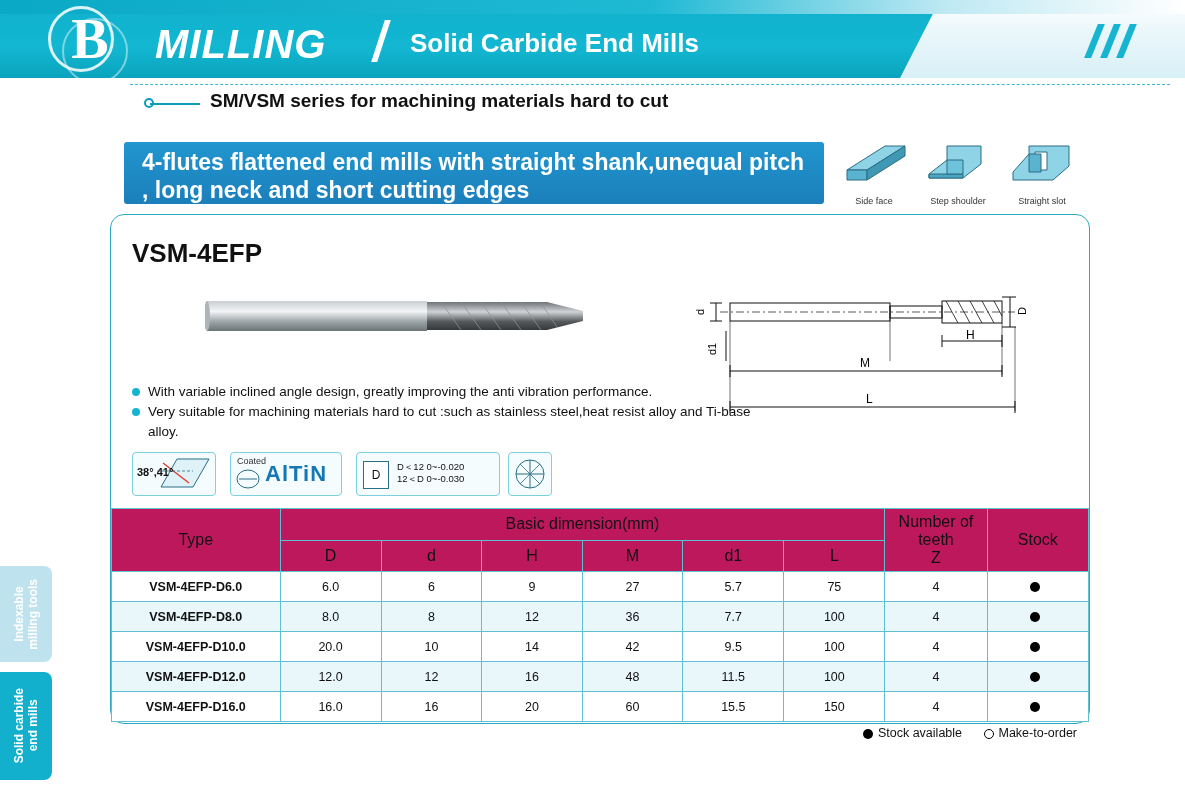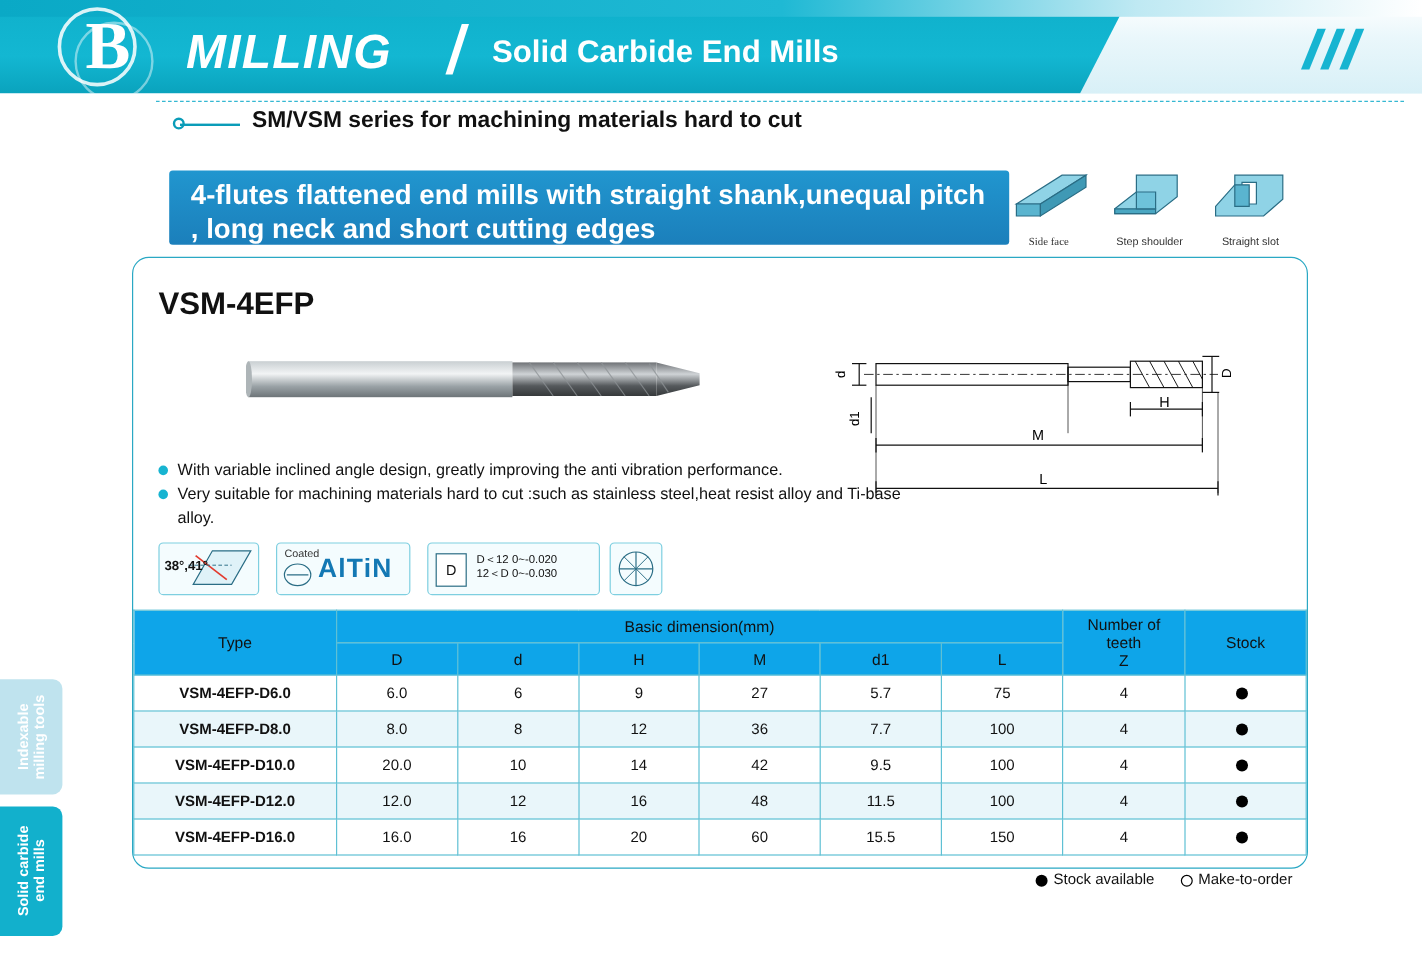--- a/index.html
+++ b/index.html
@@ -71,21 +71,21 @@
   .series-dot{
     position:absolute;left:144px;top:98px;width:10px;height:10px;border-radius:50%;
     background:#ffffff;border:2px solid #0a9cb8;box-sizing:border-box;
   }
   .series-title{
     position:absolute;left:210px;top:90px;
     font-size:19px;font-weight:bold;color:#111111;
   }
   
   .title-bar{
-    position:absolute;left:141px;top:142px;width:700px;height:62px;
+    position:absolute;left:124px;top:142px;width:700px;height:62px;
     background:linear-gradient(to bottom,#2196cf 0%,#1b7fbb 100%);
     border-radius:3px;
     color:#ffffff;
     font-size:23px;font-weight:bold;
     padding:6px 14px 0 18px;
     box-sizing:border-box;
     line-height:28px;
   }
   
   .app-icons{position:absolute;left:835px;top:140px;width:250px;height:68px;}
@@ -111,21 +111,21 @@
   .feat{position:absolute;top:452px;height:44px;border:1px solid #7ecfe0;border-radius:4px;background:#f4fcfe;box-sizing:border-box;}
   
   table.spec{
     position:absolute;left:111px;top:508px;width:978px;
     border-collapse:collapse;font-size:12.5px;color:#111;
   }
   table.spec th,table.spec td{
     border:1px solid #5fc0d4;text-align:center;
   }
   table.spec thead th{
-    background:#0ea5e9;font-weight:normal;color:#111;font-size:13px;padding:4px 2px;
+    background:#be185d;font-weight:normal;color:#111;font-size:16px;padding:4px 2px;
   }
   table.spec tbody td{height:27px;}
   table.spec tbody tr:nth-child(odd) td{background:#ffffff;}
   table.spec tbody tr:nth-child(even) td{background:#e9f6fa;}
   table.spec tbody td.type{font-weight:bold;text-align:center;}
   .legend{
     position:absolute;right:108px;top:726px;font-size:12.5px;color:#111;
   }
   .dot-f{display:inline-block;width:10px;height:10px;border-radius:50%;background:#000;vertical-align:middle;margin-right:5px;}
   .dot-o{display:inline-block;width:10px;height:10px;border-radius:50%;border:1px solid #000;box-sizing:border-box;background:#fff;vertical-align:middle;margin:0 5px 0 18px;}
@@ -161,21 +161,21 @@
 </div>
 
 <div class="hdr-dash"></div>
 <div class="series-dot"></div>
 <div class="series-line"></div>
 <div class="series-title">SM/VSM series for machining materials hard to cut</div>
 
 <div class="title-bar">4-flutes flattened end mills with straight shank,unequal pitch , long neck and short cutting edges</div>
 
 <div class="app-icons">
-  <div class="app-ico" style="left:0;font-family:Liberation Serif, serif;">
+  <div class="app-ico" style="left:0;">
     <svg width="70" height="46" viewBox="0 0 70 46">
       <polygon points="8,30 46,6 66,6 28,30" fill="#8fd3e6" stroke="#2a6d85" stroke-width="1"></polygon>
       <polygon points="8,30 28,30 28,40 8,40" fill="#5ab4cf" stroke="#2a6d85" stroke-width="1"></polygon>
       <polygon points="28,30 66,6 66,16 28,40" fill="#3f99b5" stroke="#2a6d85" stroke-width="1"></polygon>
     </svg>
     <div class="cap">Side face</div>
   </div>
   <div class="app-ico" style="left:84px;">
     <svg width="70" height="46" viewBox="0 0 70 46">
       <polygon points="6,34 24,20 24,6 58,6 58,24 40,38 6,38" fill="#8fd3e6" stroke="#2a6d85" stroke-width="1"></polygon>

